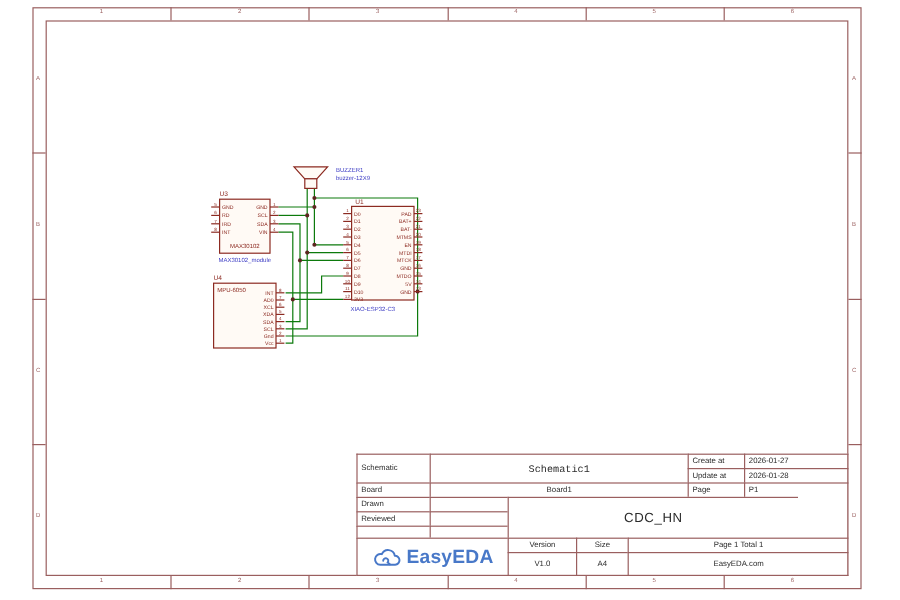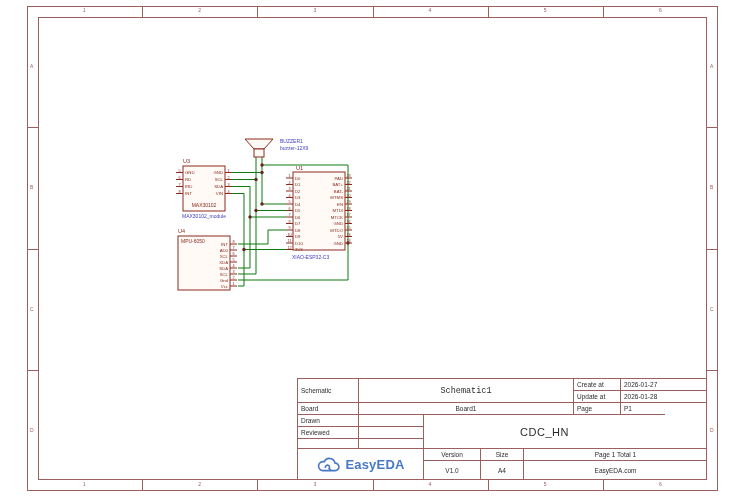--- a/index.html
+++ b/index.html
@@ -22,21 +22,21 @@
   .flabel{position:absolute;font-size:5px;color:var(--line);line-height:5px;}
   .titleblock{position:absolute;left:297px;top:378px;width:410px;height:102px;
               border-right:1px solid var(--line);border-bottom:1px solid var(--line);
               box-sizing:border-box;background:#fff;}
   .tc{position:absolute;border-left:1px solid var(--line);border-top:1px solid var(--line);
       box-sizing:border-box;display:flex;align-items:center;padding:0 3px;
       font-size:6.5px;color:var(--txt);white-space:nowrap;overflow:hidden;}
   .cc{justify-content:center;padding:0;}
   .big{font-size:11px;letter-spacing:0.5px;}
   .med{font-size:8.5px;}
-  .logo-text{font-size:13px;font-weight:bold;color:var(--logo);margin-left:3px;letter-spacing:0.2px;}
+  .logo-text{font-size:16px;font-weight:bold;color:var(--logo);margin-left:3px;letter-spacing:0.2px;}
   svg text{font-family:"Liberation Sans", sans-serif;}
 </style>
 </head>
 <body>
 
 <div class="sheet">
 
   <div class="frame-outer"></div>
   <div class="frame-inner"></div>
   <div id="frame-layer">

